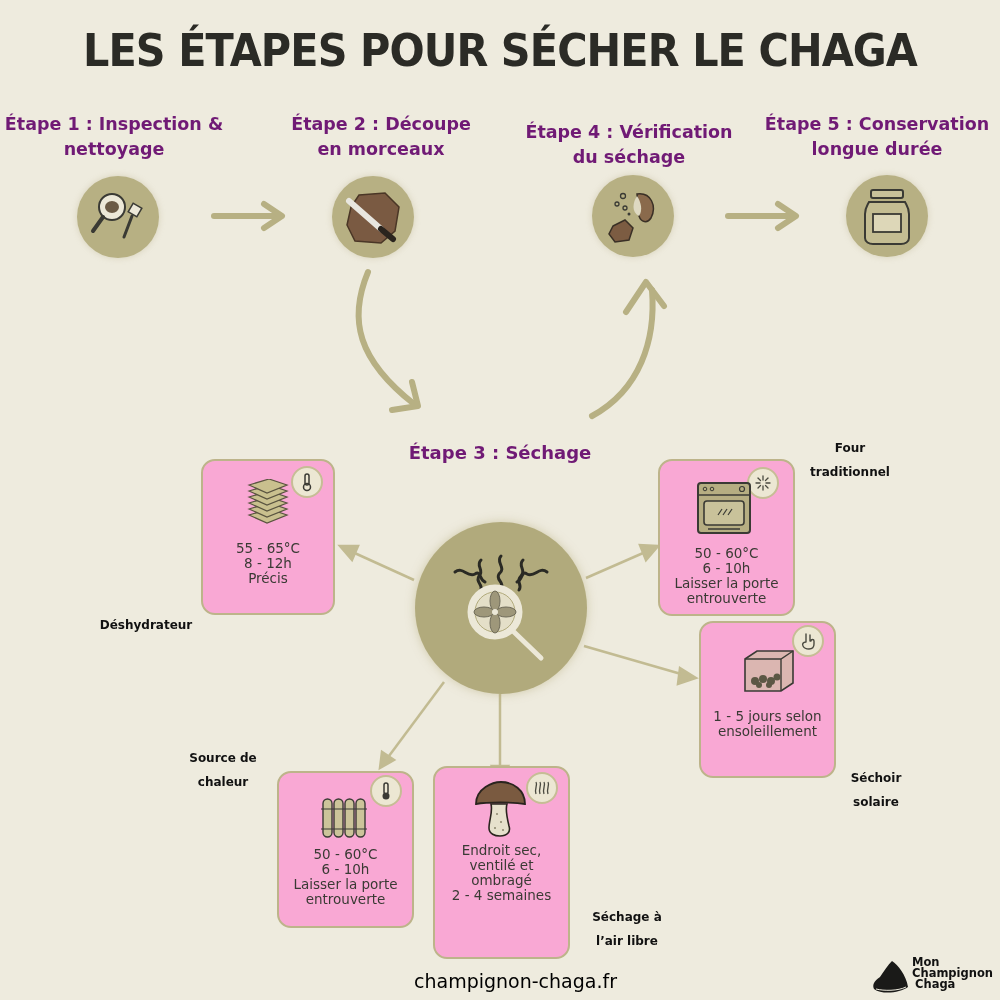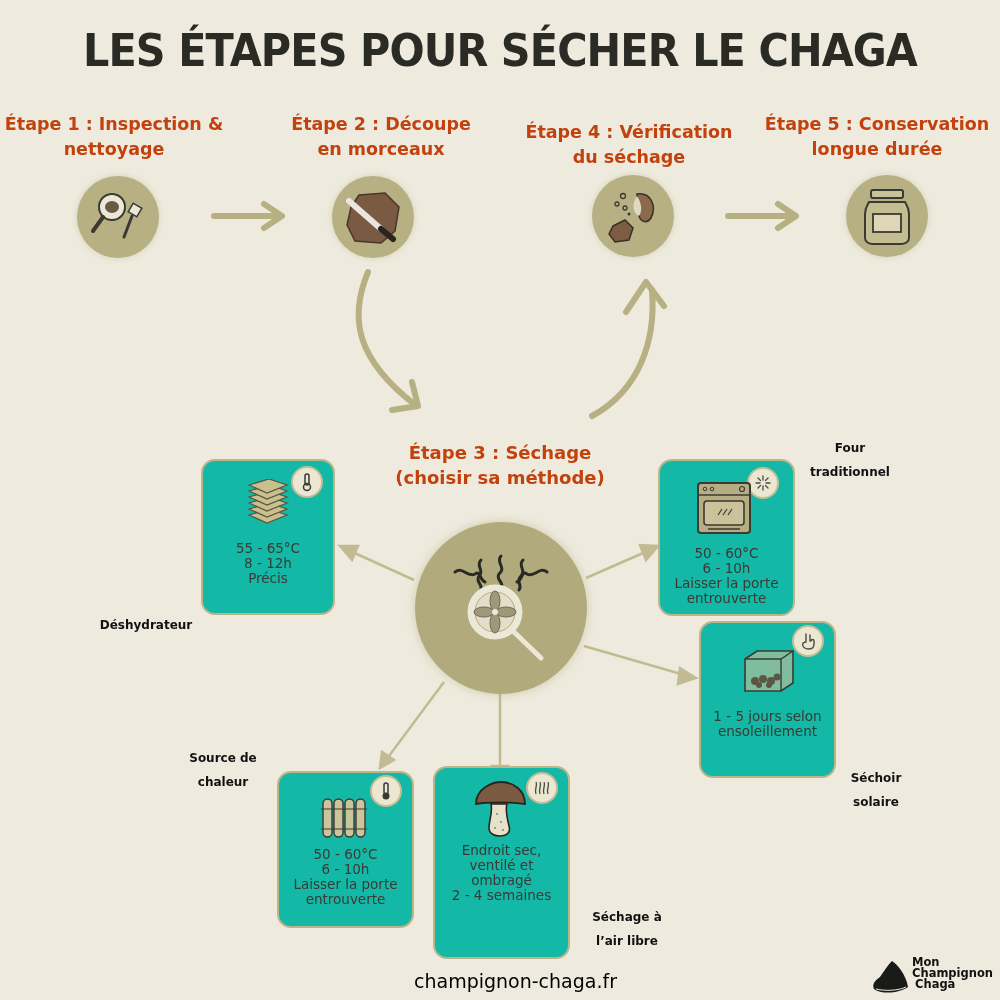--- a/index.html
+++ b/index.html
@@ -1,21 +1,21 @@
 <!DOCTYPE html>
 <html><head>
 <meta charset="utf-8">
 <style>
   html,body{margin:0;padding:0;}
   body{width:1000px;height:1000px;background:#eeebde;position:relative;overflow:hidden;font-family:"Liberation Sans",sans-serif;color:#1d1d1b;}
   .abs{position:absolute;}
   .title{left:0;top:24px;width:1000px;text-align:center;font-family:"DejaVu Sans",sans-serif;font-weight:bold;font-size:45px;letter-spacing:-1px;color:#2b2b26;transform:scaleX(0.92);}
-  .step-label{font-family:"DejaVu Sans",sans-serif;font-weight:bold;font-size:17.5px;line-height:25px;text-align:center;color:#c2410c;}
+  .step-label{font-family:"DejaVu Sans",sans-serif;font-weight:bold;font-size:17.5px;line-height:25px;text-align:center;color:#701a75;}
   .step-circle{width:82px;height:82px;border-radius:50%;background:#b7b083;display:flex;align-items:center;justify-content:center;box-shadow:0 0 6px rgba(180,170,130,.4);}
-  .card{border:2.5px solid #bdb48a;border-radius:14px;background:#14b8a6;box-sizing:border-box;}
+  .card{border:2.5px solid #bdb48a;border-radius:14px;background:#f9a8d4;box-sizing:border-box;}
   .card-text{font-family:"DejaVu Sans",sans-serif;font-size:13.5px;line-height:15px;text-align:center;color:#3a3a34;position:absolute;left:0;right:0;}
   .badge{position:absolute;width:28px;height:28px;border-radius:50%;border:2px solid #c6bd95;background:#ece7d3;display:flex;align-items:center;justify-content:center;}
   .method-label{font-family:"DejaVu Sans",sans-serif;font-weight:bold;font-size:12px;line-height:24px;text-align:center;color:#111;}
   .footer-url{font-family:"DejaVu Sans",sans-serif;font-size:19px;color:#000000;}
   .logo-text{font-family:"DejaVu Sans",sans-serif;font-weight:bold;font-size:11.5px;line-height:11px;color:#111;}
 </style>
 </head>
 <body>
 
 <div class="abs title">LES ÉTAPES POUR SÉCHER LE CHAGA</div>
@@ -98,21 +98,20 @@
 <div class="abs step-circle" style="left:846px;top:175px;">
   <svg width="60" height="64" viewBox="0 0 60 64">
     <rect x="14" y="6" width="32" height="8" rx="2" fill="#c8c19a" stroke="#3a3a34" stroke-width="2"></rect>
     <path d="M12,18 C10,22 8,24 8,30 L8,54 C8,58 12,60 16,60 L44,60 C48,60 52,58 52,54 L52,30 C52,24 50,22 48,18 Z" fill="#c4bd92" stroke="#3a3a34" stroke-width="2"></path>
     <rect x="16" y="30" width="28" height="18" fill="#ddd7b8" stroke="#3a3a34" stroke-width="1.8"></rect>
   </svg>
 </div>
 
 <div class="abs step-label" style="left:380px;top:440px;width:240px;font-size:18px;">
   <div>Étape 3 : Séchage</div>
-  <div>(choisir sa méthode)</div>
 </div>
 <div class="abs" style="left:415px;top:522px;width:172px;height:172px;border-radius:50%;background:#b1aa7c;box-shadow:0 0 10px rgba(180,170,120,.5);">
   <svg width="172" height="172" viewBox="0 0 172 172">
     <g stroke="#2a2a24" stroke-width="3" fill="none" stroke-linecap="round">
       <path d="M40,50 C48,44 52,56 60,52 C66,48 64,58 70,60"></path>
       <path d="M66,38 C60,44 70,48 64,54 C60,60 68,62 66,68"></path>
       <path d="M86,34 C80,40 92,46 84,52 C80,58 90,60 86,66"></path>
       <path d="M108,38 C102,44 112,48 106,54 C100,60 108,62 104,68"></path>
       <path d="M132,50 C124,44 120,56 112,52 C106,48 108,58 102,60"></path>
     </g>

